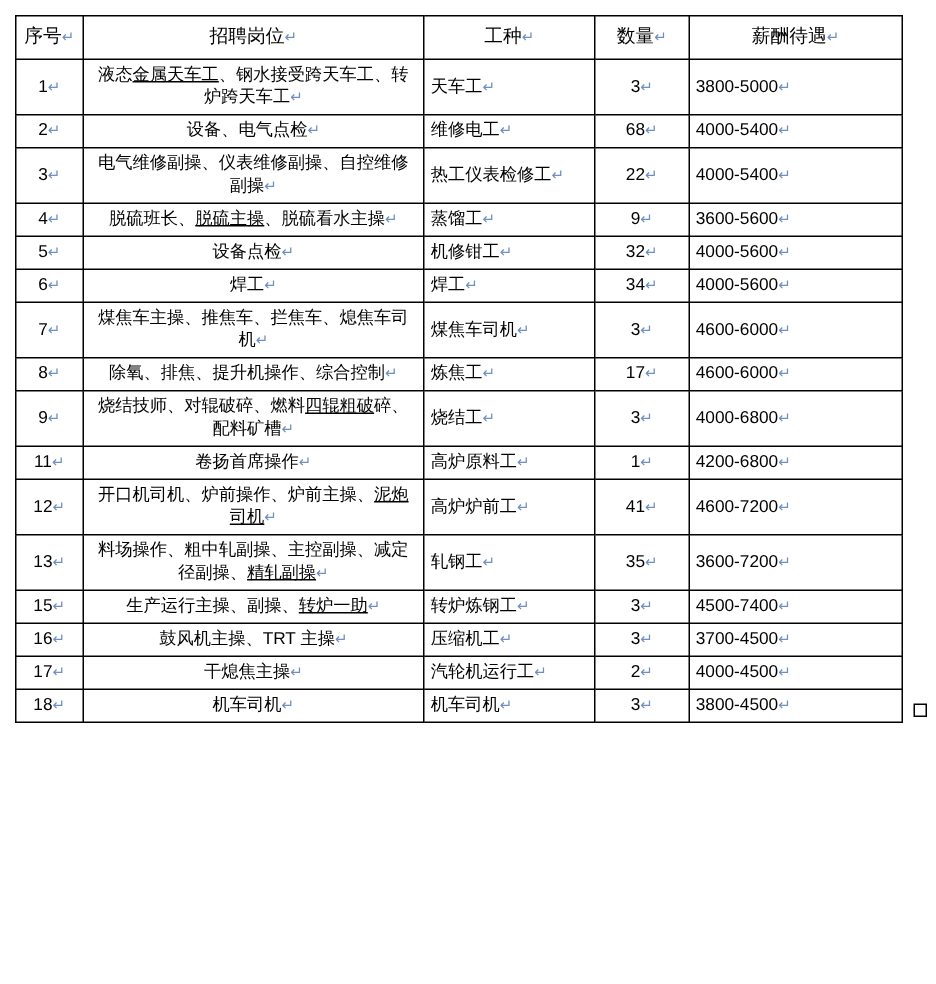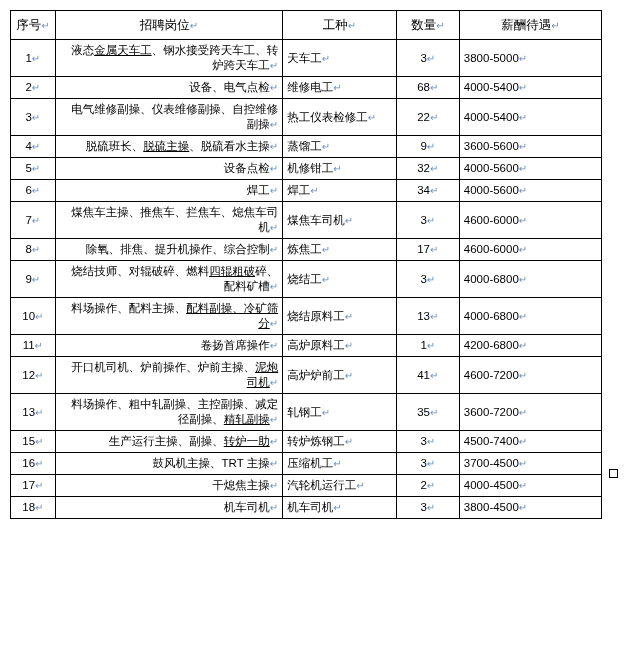--- a/index.html
+++ b/index.html
@@ -46,21 +46,21 @@
   .col-no    { width: 44px;  text-align: center; }
   .col-post  { width: 224px; text-align: left; }
   .col-type  { width: 112px; text-align: center; }
   .col-qty   { width: 62px;  text-align: center; }
   .col-pay   { width: 140px; text-align: center; }
 
   .cell-no, .cell-qty {
     text-align: center;
   }
   .cell-post {
-    text-align: right;
+    text-align: center;
     padding-left: 6px;
   }
   .cell-type, .cell-pay {
     text-align: left;
   }
   
   .u { text-decoration: underline; }
 
   
   .pilcrow {
@@ -164,27 +164,20 @@
           <td class="cell-pay"><span>4600-6000</span><span class="pilcrow">↵</span></td>
         </tr>
         <tr>
           <td class="cell-no"><span>9</span><span class="pilcrow">↵</span></td>
           <td class="cell-post"><span>烧结技师、对辊破碎、燃料</span><span class="u">四辊粗破</span><span>碎、配料矿槽</span><span class="pilcrow">↵</span></td>
           <td class="cell-type"><span>烧结工</span><span class="pilcrow">↵</span></td>
           <td class="cell-qty"><span>3</span><span class="pilcrow">↵</span></td>
           <td class="cell-pay"><span>4000-6800</span><span class="pilcrow">↵</span></td>
         </tr>
         <tr>
-          <td class="cell-no"><span>10</span><span class="pilcrow">↵</span></td>
-          <td class="cell-post"><span>料场操作、配料主操、</span><span class="u">配料副操、冷矿筛分</span><span class="pilcrow">↵</span></td>
-          <td class="cell-type"><span>烧结原料工</span><span class="pilcrow">↵</span></td>
-          <td class="cell-qty"><span>13</span><span class="pilcrow">↵</span></td>
-          <td class="cell-pay"><span>4000-6800</span><span class="pilcrow">↵</span></td>
-        </tr>
-        <tr>
           <td class="cell-no"><span>11</span><span class="pilcrow">↵</span></td>
           <td class="cell-post"><span>卷扬首席操作</span><span class="pilcrow">↵</span></td>
           <td class="cell-type"><span>高炉原料工</span><span class="pilcrow">↵</span></td>
           <td class="cell-qty"><span>1</span><span class="pilcrow">↵</span></td>
           <td class="cell-pay"><span>4200-6800</span><span class="pilcrow">↵</span></td>
         </tr>
         <tr>
           <td class="cell-no"><span>12</span><span class="pilcrow">↵</span></td>
           <td class="cell-post"><span>开口机司机、炉前操作、炉前主操、</span><span class="u">泥炮司机</span><span class="pilcrow">↵</span></td>
           <td class="cell-type"><span>高炉炉前工</span><span class="pilcrow">↵</span></td>

